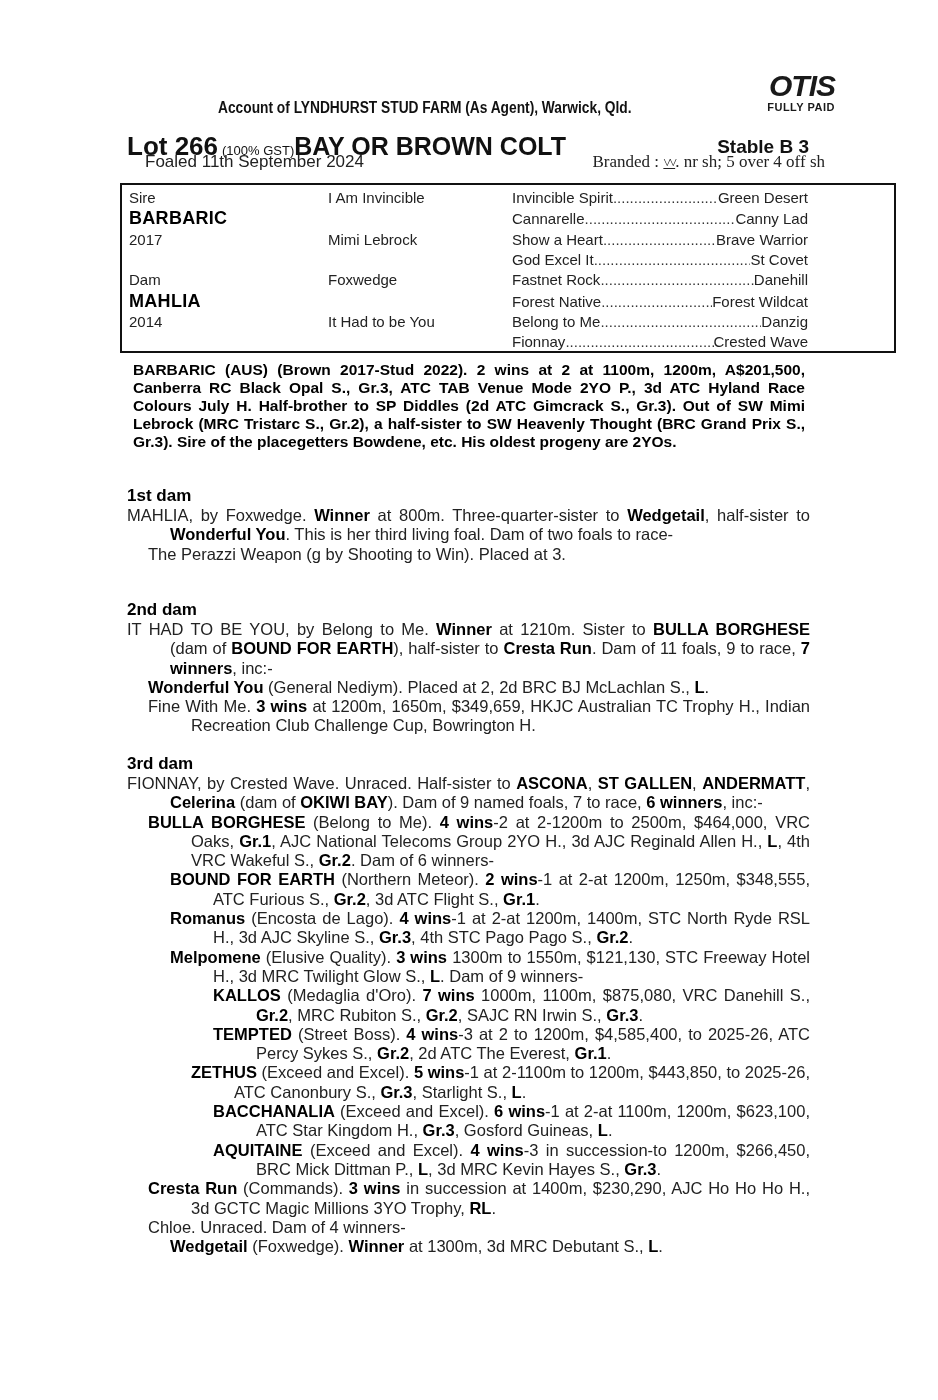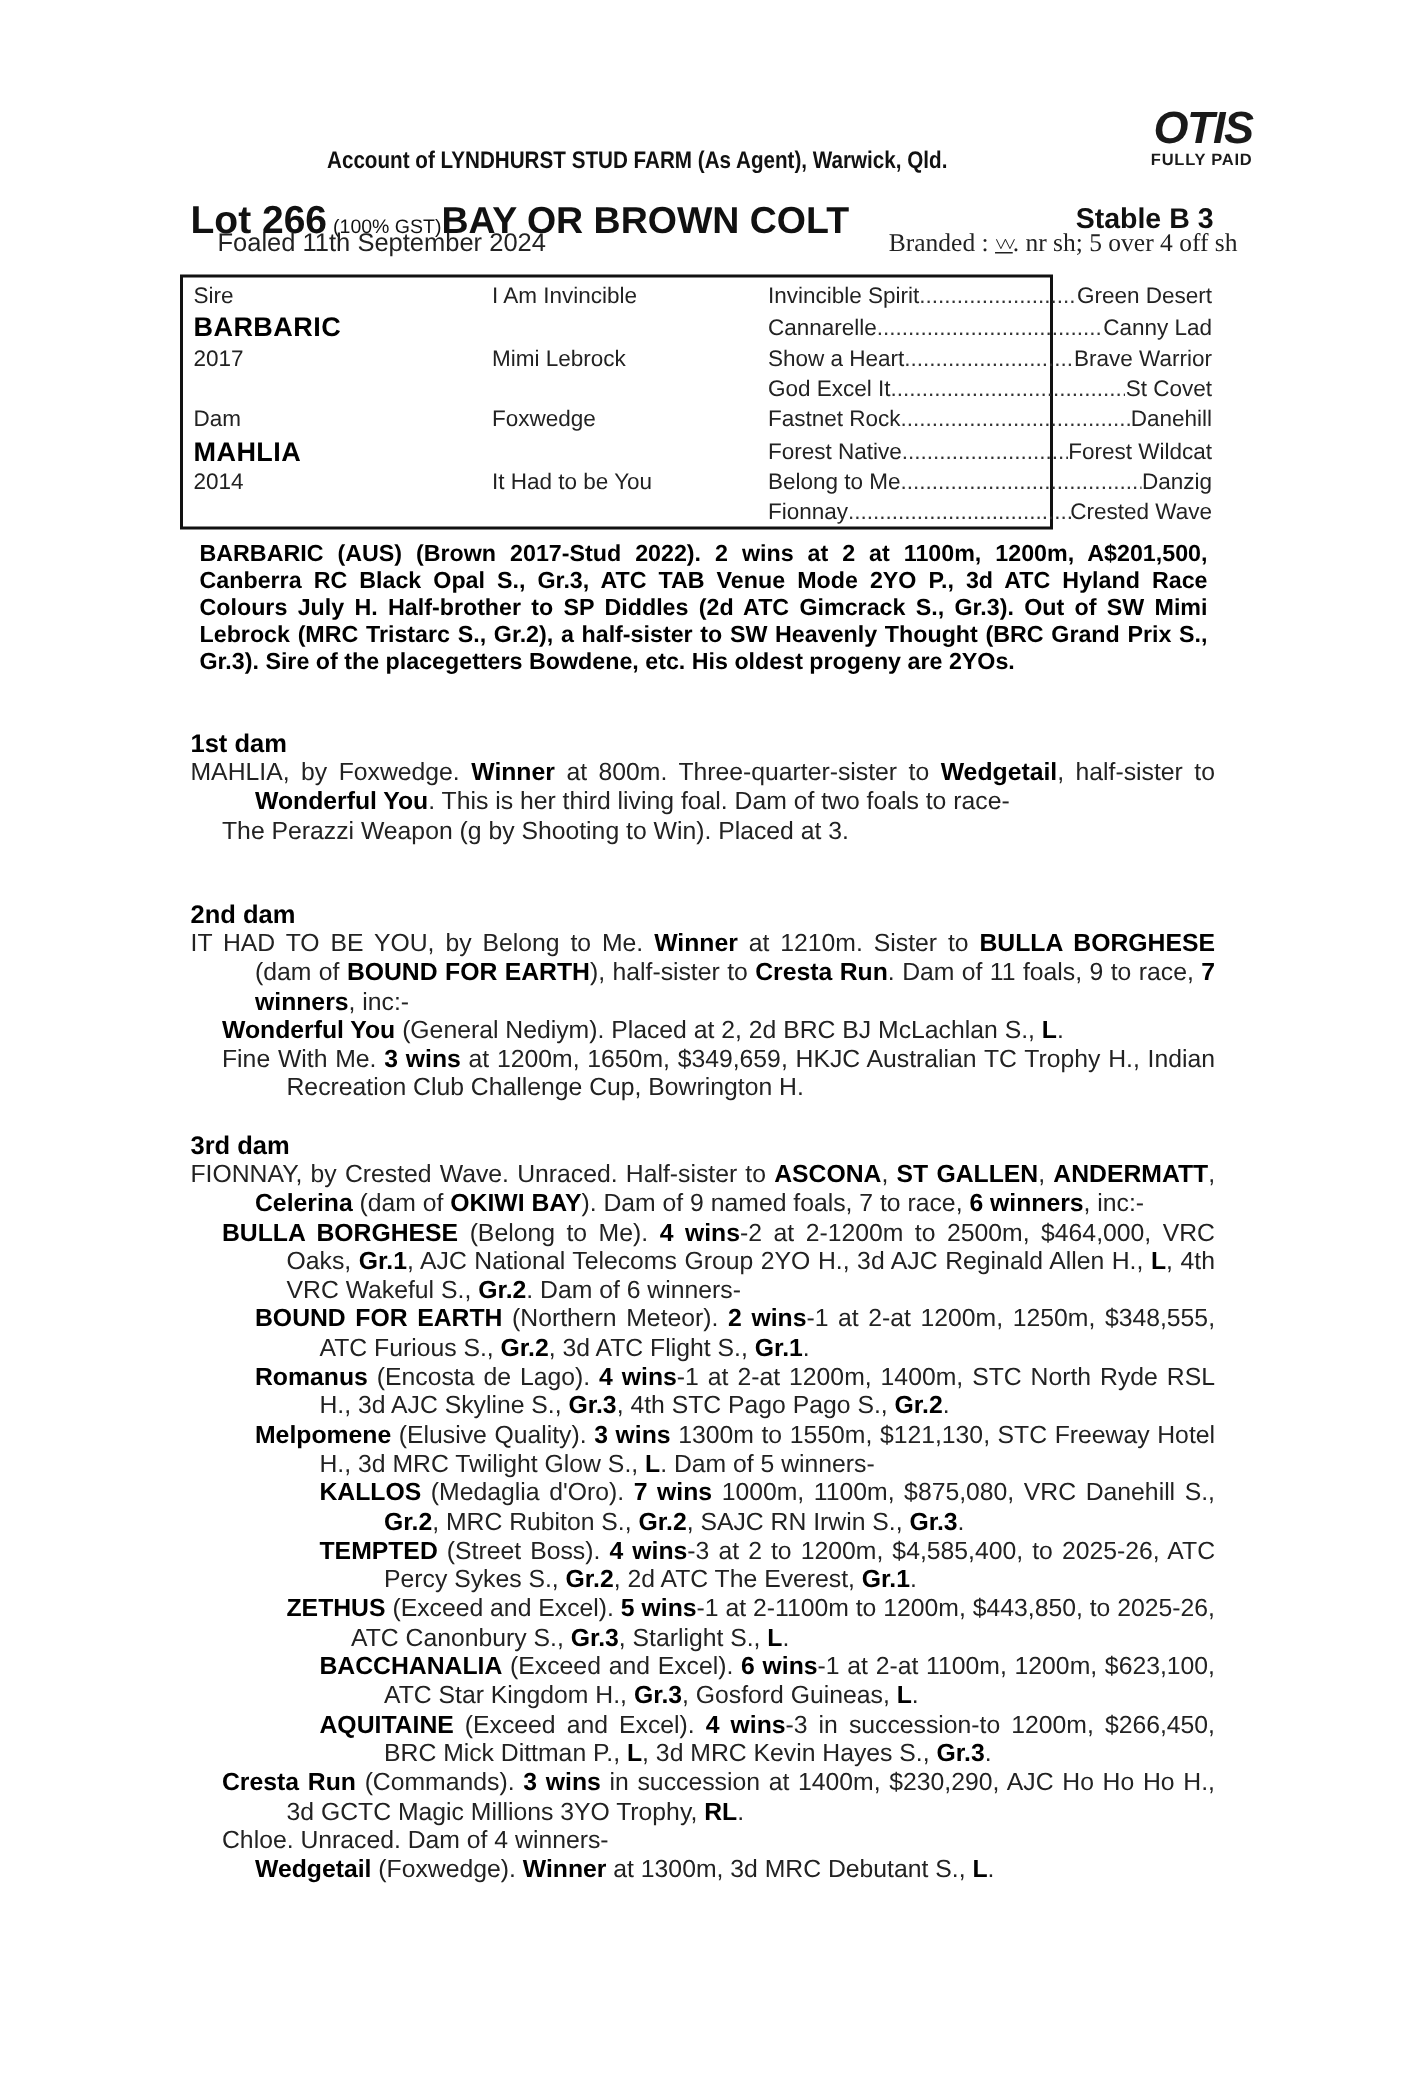--- a/index.html
+++ b/index.html
@@ -11,21 +11,21 @@
     .account { position: absolute; left: 218px; top: 99px; font-family: "Liberation Sans", sans-serif; font-weight: bold; font-size: 16px; transform: scaleX(0.86); transform-origin: left; white-space: nowrap; }
     .lot-line { position: absolute; left: 127px; top: 131px; width: 682px; height: 30px; white-space: nowrap; }
     .lot-line .lot { font-family: "Liberation Sans", sans-serif; font-weight: 900; font-size: 26px; }
     .lot-line .gst { font-family: "Liberation Sans", sans-serif; font-size: 13px; }
     .lot-line .desc { font-family: "Liberation Sans", sans-serif; font-weight: 900; font-size: 25px; }
     .lot-line .stable { position: absolute; right: 0; top: 5px; font-family: "Liberation Sans", sans-serif; font-weight: bold; font-size: 19px; }
     .foal-line { position: absolute; left: 145px; top: 152px; width: 680px; font-family: "Liberation Sans", sans-serif; font-size: 17px; color: #222; white-space: nowrap; }
     .foal-line .branded { position: absolute; right: 0; top: 0; font-family: Liberation Serif, serif; }
     .brand-mark { display: inline-block; font-size: 14px; text-decoration: underline; letter-spacing: -2px; }
 
-    .pedigree { position: absolute; left: 120px; top: 183px; width: 582px; height: 170px; border: 2px solid #111; box-sizing: border-box; font-family: "Liberation Sans", sans-serif; font-size: 15px; color: #222; }
+    .pedigree { position: absolute; left: 120px; top: 183px; width: 776px; height: 170px; border: 2px solid #111; box-sizing: border-box; font-family: "Liberation Sans", sans-serif; font-size: 15px; color: #222; }
     .ped-col { position: absolute; top: 0; }
     .ped-c1 { left: 7px; width: 190px; }
     .ped-c2 { left: 206px; width: 180px; }
     .ped-c3 { left: 390px; width: 296px; }
     .ped-cell { position: absolute; left: 0; white-space: nowrap; }
     .ped-name { font-weight: 900; font-size: 18px; color: #000; letter-spacing: 0.3px; }
     .gd { position: absolute; left: 0; width: 296px; display: flex; white-space: nowrap; }
     .gd .a { flex: 0 0 auto; }
     .gd .dots { flex: 1 1 auto; overflow: hidden; color: #333; }
     .gd .dots::before { content: "........................................................................................"; letter-spacing: 0px; }
@@ -147,21 +147,21 @@
       </div>
   </div>
 
   <div class="section" style="top:754px">
     <h3>3rd dam</h3>
     <div>
         <div class="entry ind0 hang"><span>FIONNAY, by Crested Wave. Unraced. Half-sister to </span><span class="b900">ASCONA</span><span>, </span><span class="b900">ST GALLEN</span><span>, </span><span class="b900">ANDERMATT</span><span>, </span><span class="b900">Celerina</span><span> (dam of </span><span class="b900">OKIWI BAY</span><span>). Dam of 9 named foals, 7 to race, </span><span class="b900">6 winners</span><span>, inc:-</span></div>
         <div class="entry ind1 hang"><span class="b900">BULLA BORGHESE</span><span> (Belong to Me). </span><span class="b900">4 wins</span><span>-2 at 2-1200m to 2500m, $464,000, VRC Oaks, </span><span class="b900">Gr.1</span><span>, AJC National Telecoms Group 2YO H., 3d AJC Reginald Allen H., </span><span class="b900">L</span><span>, 4th VRC Wakeful S., </span><span class="b900">Gr.2</span><span>. Dam of 6 winners-</span></div>
         <div class="entry ind2 hang"><span class="b900">BOUND FOR EARTH</span><span> (Northern Meteor). </span><span class="b900">2 wins</span><span>-1 at 2-at 1200m, 1250m, $348,555, ATC Furious S., </span><span class="b900">Gr.2</span><span>, 3d ATC Flight S., </span><span class="b900">Gr.1</span><span>.</span></div>
         <div class="entry ind2 hang"><span class="b900">Romanus</span><span> (Encosta de Lago). </span><span class="b900">4 wins</span><span>-1 at 2-at 1200m, 1400m, STC North Ryde RSL H., 3d AJC Skyline S., </span><span class="b900">Gr.3</span><span>, 4th STC Pago Pago S., </span><span class="b900">Gr.2</span><span>.</span></div>
-        <div class="entry ind2 hang"><span class="b900">Melpomene</span><span> (Elusive Quality). </span><span class="b900">3 wins</span><span> 1300m to 1550m, $121,130, STC Freeway Hotel H., 3d MRC Twilight Glow S., </span><span class="b900">L</span><span>. Dam of 5 winners-</span></div>
+        <div class="entry ind2 hang"><span class="b900">Melpomene</span><span> (Elusive Quality). </span><span class="b900">3 wins</span><span> 1300m to 1550m, $121,130, STC Freeway Hotel H., 3d MRC Twilight Glow S., </span><span class="b900">L</span><span>. Dam of 9 winners-</span></div>
         <div class="entry ind4 hang"><span class="b900">KALLOS</span><span> (Medaglia d'Oro). </span><span class="b900">7 wins</span><span>  1000m, 1100m, $875,080, VRC Danehill S., </span><span class="b900">Gr.2</span><span>, MRC Rubiton S., </span><span class="b900">Gr.2</span><span>, SAJC RN Irwin S., </span><span class="b900">Gr.3</span><span>.</span></div>
         <div class="entry ind4 hang"><span class="b900">TEMPTED</span><span> (Street Boss). </span><span class="b900">4 wins</span><span>-3 at 2 to 1200m, $4,585,400, to 2025-26, ATC Percy Sykes S., </span><span class="b900">Gr.2</span><span>, 2d ATC The Everest, </span><span class="b900">Gr.1</span><span>.</span></div>
         <div class="entry ind3 hang"><span class="b900">ZETHUS</span><span> (Exceed and Excel). </span><span class="b900">5 wins</span><span>-1 at 2-1100m to 1200m, $443,850, to 2025-26, ATC Canonbury S., </span><span class="b900">Gr.3</span><span>, Starlight S., </span><span class="b900">L</span><span>.</span></div>
         <div class="entry ind4 hang"><span class="b900">BACCHANALIA</span><span> (Exceed and Excel). </span><span class="b900">6 wins</span><span>-1 at 2-at 1100m, 1200m, $623,100, ATC Star Kingdom H., </span><span class="b900">Gr.3</span><span>, Gosford Guineas, </span><span class="b900">L</span><span>.</span></div>
         <div class="entry ind4 hang"><span class="b900">AQUITAINE</span><span> (Exceed and Excel). </span><span class="b900">4 wins</span><span>-3 in succession-to 1200m, $266,450, BRC Mick Dittman P., </span><span class="b900">L</span><span>, 3d MRC Kevin Hayes S., </span><span class="b900">Gr.3</span><span>.</span></div>
         <div class="entry ind1 hang"><span class="b900">Cresta Run</span><span> (Commands). </span><span class="b900">3 wins</span><span> in succession at 1400m, $230,290, AJC Ho Ho Ho H., 3d GCTC Magic Millions 3YO Trophy, </span><span class="b900">RL</span><span>.</span></div>
         <div class="entry ind1"><span>Chloe. Unraced. Dam of 4 winners-</span></div>
         <div class="entry ind2 hang"><span class="b900">Wedgetail</span><span> (Foxwedge). </span><span class="b900">Winner</span><span> at 1300m, 3d MRC Debutant S., </span><span class="b900">L</span><span>.</span></div>
       </div>
   </div>

